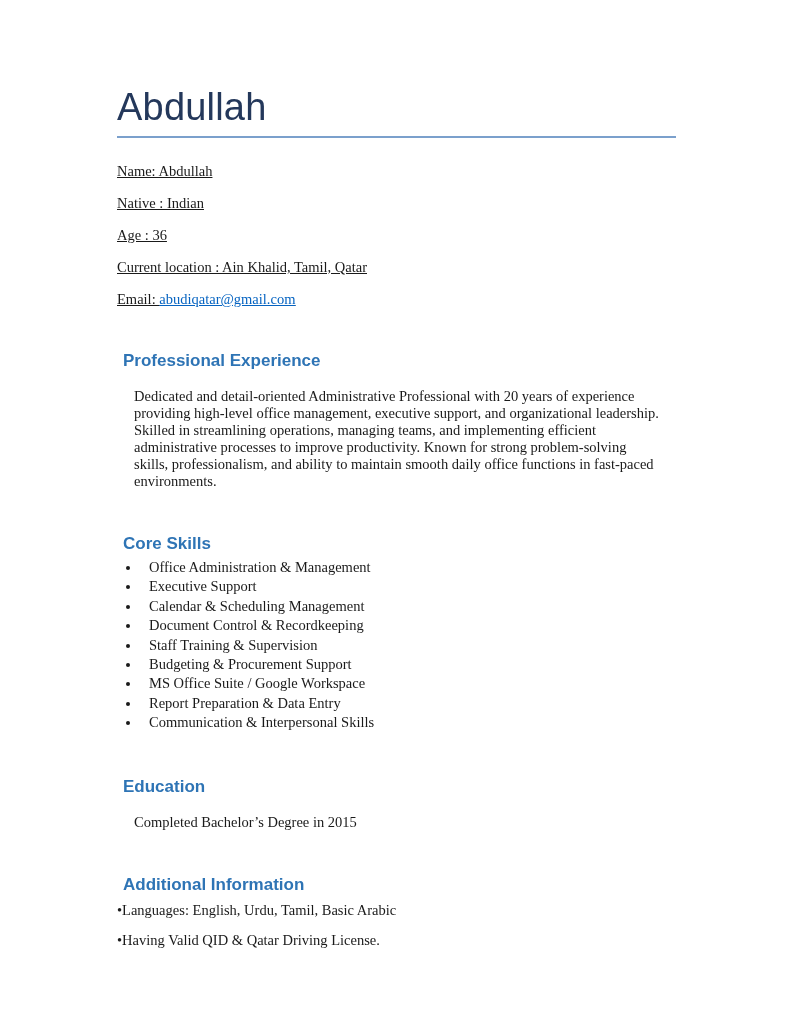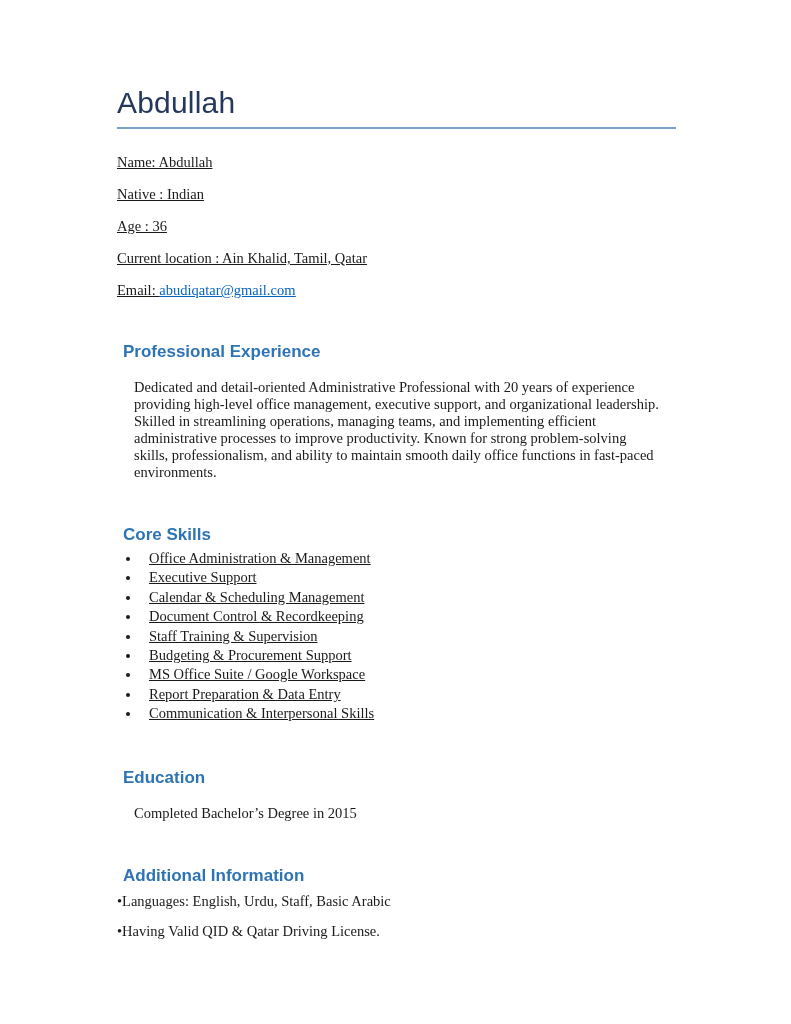--- a/index.html
+++ b/index.html
@@ -16,21 +16,21 @@
     font-size: 14.5px;
     color: #1a1a1a;
     overflow: hidden;
   }
   .doc {
     width: 559px;
   }
   h1.title {
     font-family: "Liberation Sans", sans-serif;
     font-weight: 400;
-    font-size: 30px;
+    font-size: 38px;
     letter-spacing: 0.2px;
     color: var(--title, #24385B);
     margin: 0 0 0 0;
     padding-bottom: 7px;
     border-bottom: 2px solid var(--rule, #7BA0CC);
   }
   .contact {
     margin-top: 26px;
     text-decoration: underline;
   }
@@ -57,21 +57,20 @@
     text-align: left;
   }
   ul.skills {
     margin: 4px 0 0 0;
     padding-left: 24px;
     list-style-type: disc;
   }
   ul.skills li {
     line-height: 19.4px;
     padding-left: 8px;
-    text-decoration: underline;
   }
   .addl p {
     margin: 0 0 15px 0;
     line-height: 15px;
   }
   .spacer-sm { height: 4px; }
 </style>
 </head>
 <body>
 
@@ -108,17 +107,17 @@
   </div>
 
   <div>
     <h2 class="section-heading">Education</h2>
     <p class="section-body">Completed Bachelor’s Degree in 2015</p>
   </div>
 
   <div class="addl">
     <h2 class="section-heading">Additional Information</h2>
     <div class="spacer-sm"></div>
-    <p>•Languages: English, Urdu, Staff, Basic Arabic</p>
+    <p>•Languages: English, Urdu, Tamil, Basic Arabic</p>
     <p>•Having Valid QID &amp; Qatar Driving License.</p>
   </div>
 
 </div>
 
 </body></html>

